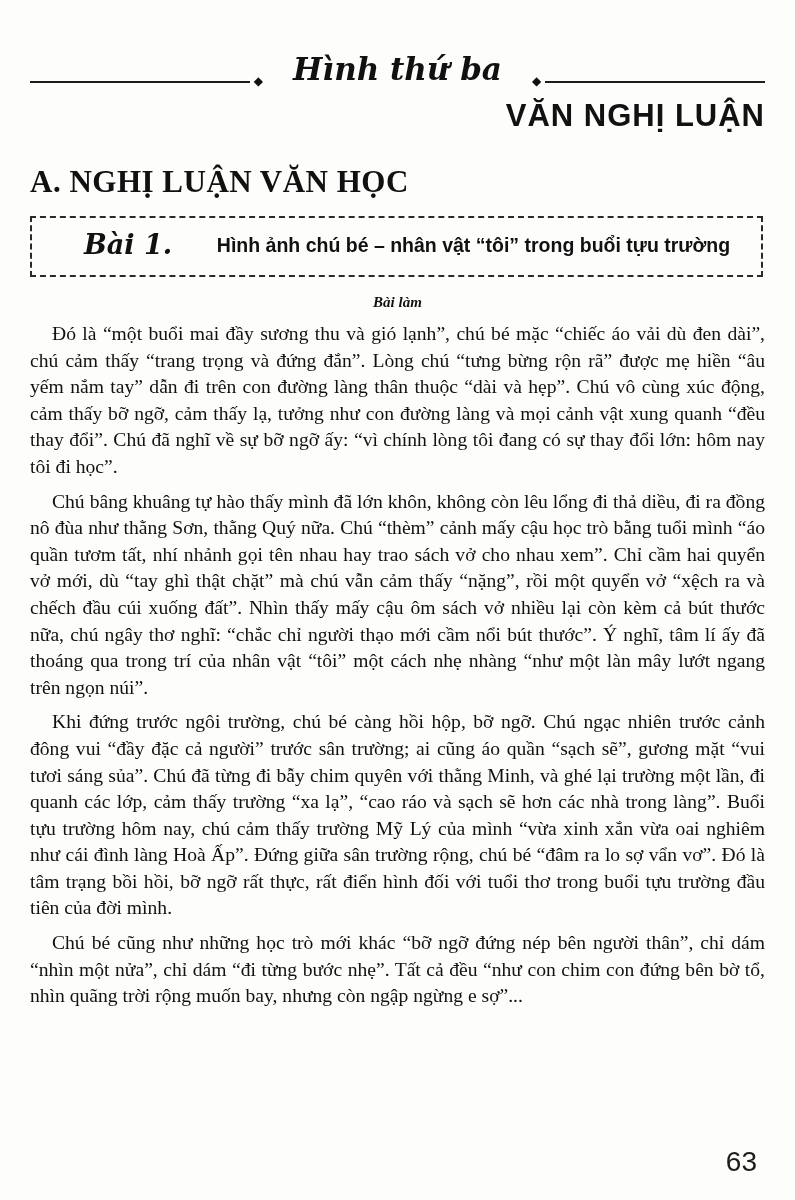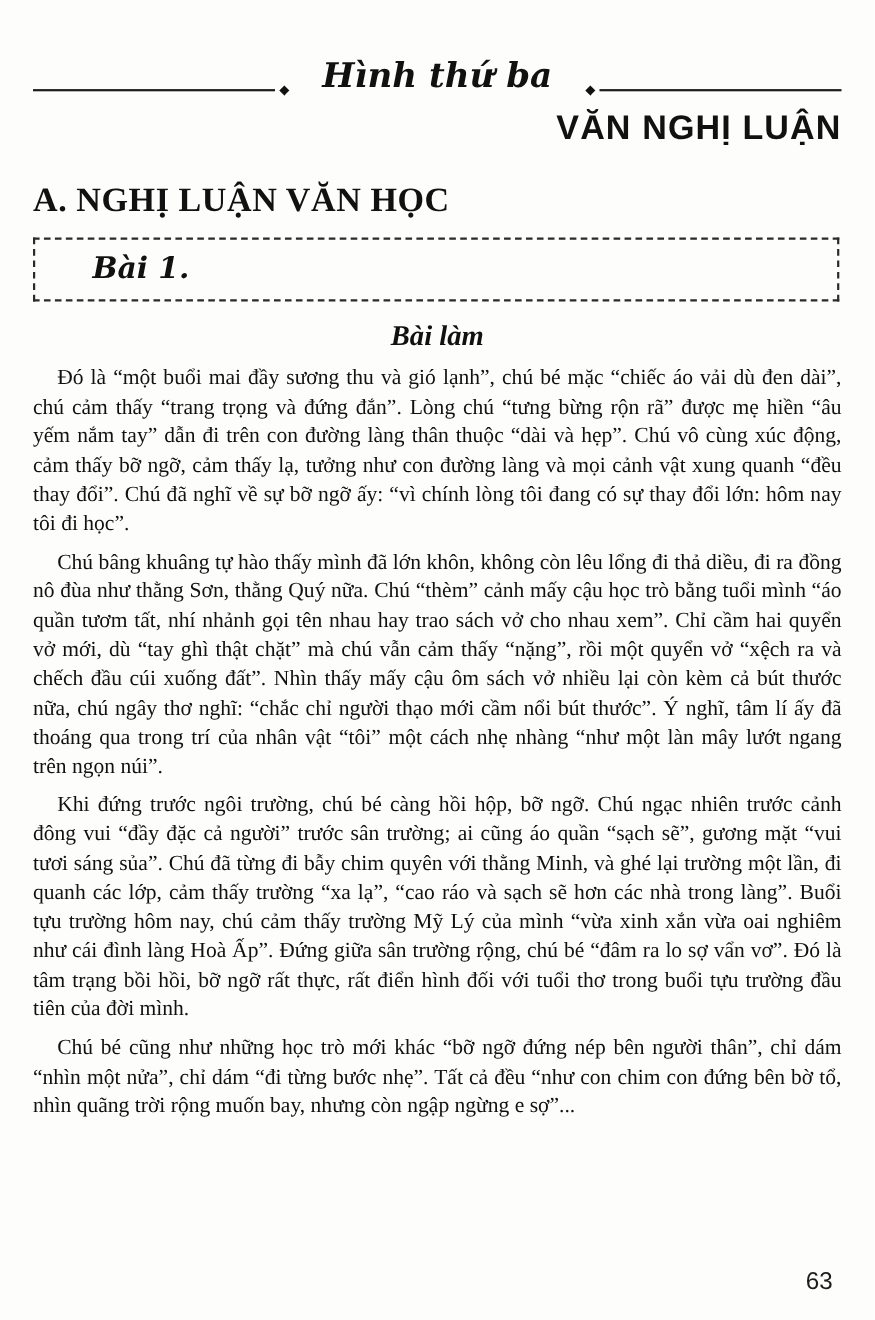--- a/index.html
+++ b/index.html
@@ -83,39 +83,39 @@
     font-size:19.5px;
     line-height:36px;
   }
   .lesson-title em{font-style:italic;}
   
   .essay-heading{
     margin:17px 0 10px 0;
     text-align:center;
     font-weight:bold;
     font-style:italic;
-    font-size:26px;
+    font-size:15px;
   }
   .essay-body{
     font-size:19.6px;
     line-height:26.6px;
     text-align:justify;
   }
   .essay-body p{
     margin:0 0 8px 0;
     text-indent:22px;
   }
   .essay-body em{font-style:italic;}
   
   .page-number{
     position:absolute;
     right:38px;
     bottom:22px;
     font-family:"Liberation Sans", sans-serif;
-    font-size:22px;
+    font-size:28px;
     color:#1d1d1d;
   }
 </style>
 </head>
 <body>
 
 <div class="page">
 
   <header>
     <div class="part-row">
@@ -126,20 +126,21 @@
       <span class="rule"></span>
     </div>
     <h1 class="section-title">VĂN NGHỊ LUẬN</h1>
   </header>
 
   <h2 class="chapter-title">A. NGHỊ LUẬN VĂN HỌC</h2>
 
   <div class="lesson-box">
     <span class="script lesson-label">Bài 1.</span>
     <div class="lesson-title">
+      <div>Hình ảnh chú bé – nhân vật “tôi” trong buổi tựu trường</div>
     </div>
   </div>
 
   <h3 class="essay-heading">Bài làm</h3>
 
   <div class="essay-body">
     <p>Đó là “một buổi mai đầy sương thu và gió lạnh”, chú bé mặc “chiếc áo vải dù đen dài”, chú cảm thấy “trang trọng và đứng đắn”. Lòng chú “tưng bừng rộn rã” được mẹ hiền “âu yếm nắm tay” dẫn đi trên con đường làng thân thuộc “dài và hẹp”. Chú vô cùng xúc động, cảm thấy bỡ ngỡ, cảm thấy lạ, tưởng như con đường làng và mọi cảnh vật xung quanh “đều thay đổi”. Chú đã nghĩ về sự bỡ ngỡ ấy: “vì chính lòng tôi đang có sự thay đổi lớn: hôm nay tôi đi học”.</p>
     <p>Chú bâng khuâng tự hào thấy mình đã lớn khôn, không còn lêu lổng đi thả diều, đi ra đồng nô đùa như thằng Sơn, thằng Quý nữa. Chú “thèm” cảnh mấy cậu học trò bằng tuổi mình “áo quần tươm tất, nhí nhảnh gọi tên nhau hay trao sách vở cho nhau xem”. Chỉ cầm hai quyển vở mới, dù “tay ghì thật chặt” mà chú vẫn cảm thấy “nặng”, rồi một quyển vở “xệch ra và chếch đầu cúi xuống đất”. Nhìn thấy mấy cậu ôm sách vở nhiều lại còn kèm cả bút thước nữa, chú ngây thơ nghĩ: “chắc chỉ người thạo mới cầm nổi bút thước”. Ý nghĩ, tâm lí ấy đã thoáng qua trong trí của nhân vật “tôi” một cách nhẹ nhàng “như một làn mây lướt ngang trên ngọn núi”.</p>
     <p>Khi đứng trước ngôi trường, chú bé càng hồi hộp, bỡ ngỡ. Chú ngạc nhiên trước cảnh đông vui “đầy đặc cả người” trước sân trường; ai cũng áo quần “sạch sẽ”, gương mặt “vui tươi sáng sủa”. Chú đã từng đi bẫy chim quyên với thằng Minh, và ghé lại trường một lần, đi quanh các lớp, cảm thấy trường “xa lạ”, “cao ráo và sạch sẽ hơn các nhà trong làng”. Buổi tựu trường hôm nay, chú cảm thấy trường Mỹ Lý của mình “vừa xinh xắn vừa oai nghiêm như cái đình làng Hoà Ấp”. Đứng giữa sân trường rộng, chú bé “đâm ra lo sợ vẩn vơ”. Đó là tâm trạng bồi hồi, bỡ ngỡ rất thực, rất điển hình đối với tuổi thơ trong buổi tựu trường đầu tiên của đời mình.</p>
     <p>Chú bé cũng như những học trò mới khác “bỡ ngỡ đứng nép bên người thân”, chỉ dám “nhìn một nửa”, chỉ dám “đi từng bước nhẹ”. Tất cả đều “như con chim con đứng bên bờ tổ, nhìn quãng trời rộng muốn bay, nhưng còn ngập ngừng e sợ”...</p>

